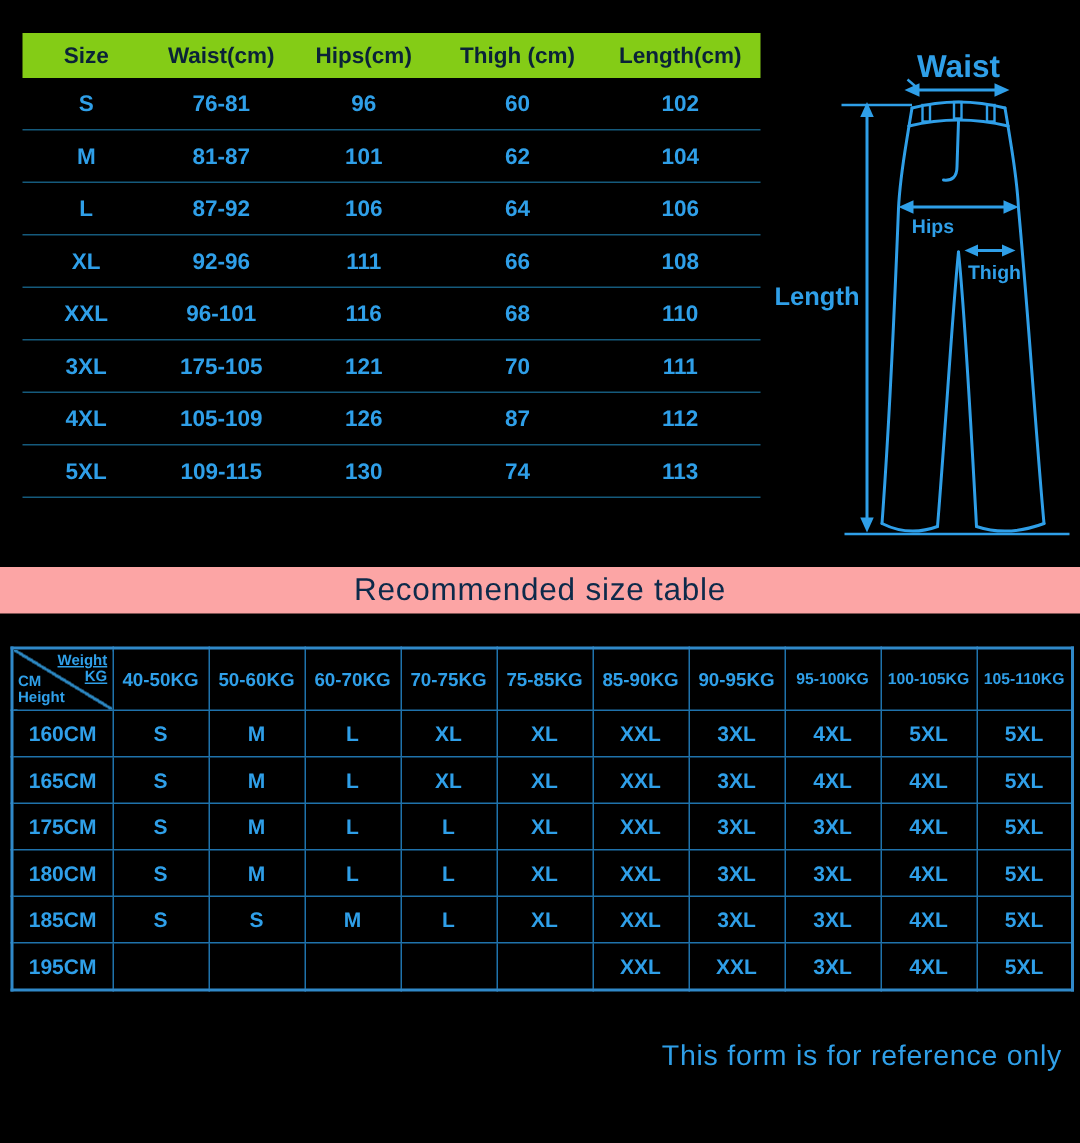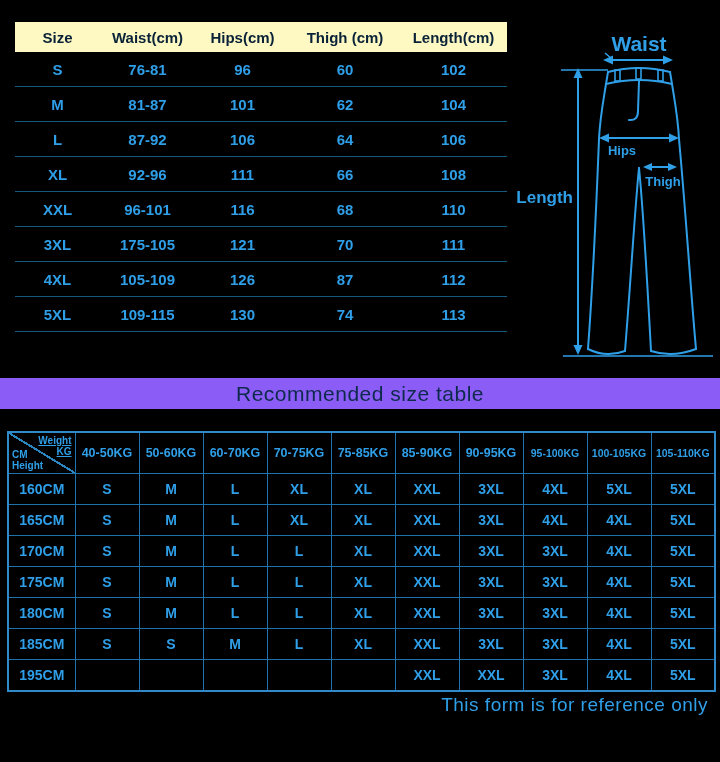--- a/index.html
+++ b/index.html
@@ -2,34 +2,34 @@
 <html><head>
 <meta charset="utf-8">
 <style>
   html,body{margin:0;padding:0;background:#000;}
   .stage{
     position:relative;width:720px;height:762px;background:#000;
     font-family:"Liberation Sans", sans-serif;overflow:hidden;
   }
   
   .size-table{position:absolute;left:15px;top:22px;width:492px;}
-  .size-head{display:flex;height:30px;background:#fef9c3;align-items:center;}
+  .size-head{display:flex;height:30px;background:#84cc16;align-items:center;}
   .size-head .scell{color:#0a2238;font-weight:bold;font-size:15px;}
   .scell{text-align:center;}
   .c0{width:85px}.c1{width:95px}.c2{width:95px}.c3{width:110px}.c4{width:107px}
   .srow{display:flex;height:34px;align-items:center;border-bottom:1px solid #155a7c;}
   .srow .scell{color:#2f9fe8;font-weight:bold;font-size:15px;}
   
   .pants{position:absolute;left:515px;top:15px;width:205px;height:352px;}
   .pants text{fill:#2f9fe8;font-family:"Liberation Sans",sans-serif;font-weight:bold;}
   .pants .stroke{stroke:#2f9fe8;stroke-width:2;fill:none;stroke-linecap:round;}
   .pants .thin{stroke:#2f9fe8;stroke-width:1.6;fill:none;}
   .pants .head{fill:#2f9fe8;stroke:none;}
   
-  .banner{position:absolute;left:0;top:378px;width:720px;height:31px;background:#8b5cf6;
+  .banner{position:absolute;left:0;top:378px;width:720px;height:31px;background:#fca5a5;
     display:flex;align-items:center;justify-content:center;color:#0d2a4a;font-size:21px;letter-spacing:.5px;}
   
   .rec-table{position:absolute;left:7px;top:431px;width:707px;border-collapse:collapse;table-layout:fixed;
     border:2px solid #3089c9;}
   .rec-table th,.rec-table td{border:1px solid #1f72ab;color:#2f9fe8;font-weight:bold;
     text-align:center;padding:0;overflow:hidden;white-space:nowrap;}
   .rec-table thead th{height:40px;font-size:12.5px;}
   .rec-table thead th.small{font-size:10.5px;}
   .rec-table tbody th,.rec-table tbody td{height:30px;font-size:14px;}
   .corner{position:relative;
@@ -209,33 +209,20 @@
           <td>L</td>
           <td>XL</td>
           <td>XL</td>
           <td>XXL</td>
           <td>3XL</td>
           <td>4XL</td>
           <td>4XL</td>
           <td>5XL</td>
         </tr>
         <tr>
-          <th>170CM</th>
-          <td>S</td>
-          <td>M</td>
-          <td>L</td>
-          <td>L</td>
-          <td>XL</td>
-          <td>XXL</td>
-          <td>3XL</td>
-          <td>3XL</td>
-          <td>4XL</td>
-          <td>5XL</td>
-        </tr>
-        <tr>
           <th>175CM</th>
           <td>S</td>
           <td>M</td>
           <td>L</td>
           <td>L</td>
           <td>XL</td>
           <td>XXL</td>
           <td>3XL</td>
           <td>3XL</td>
           <td>4XL</td>

